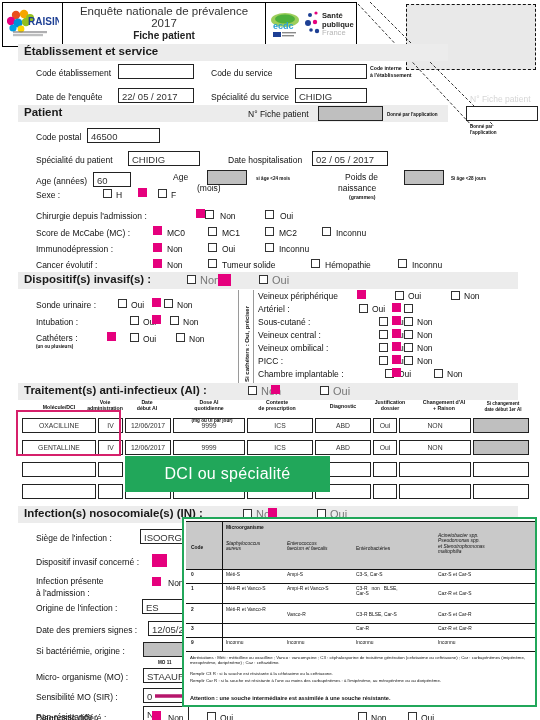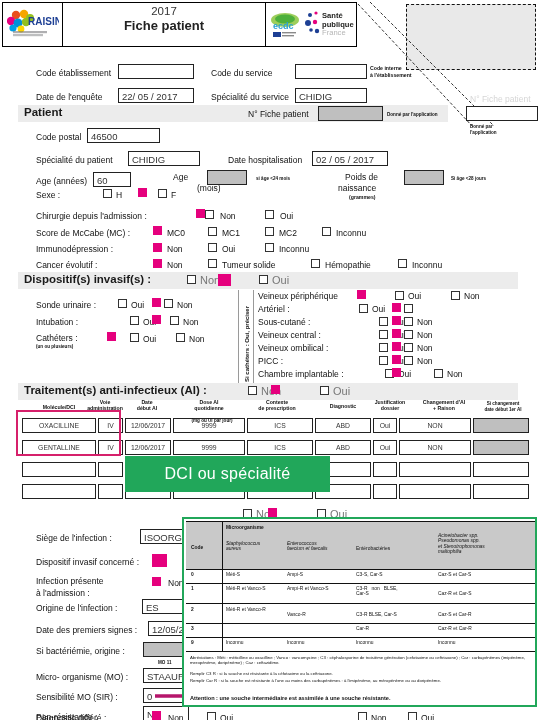--- a/index.html
+++ b/index.html
@@ -13,21 +13,21 @@
   }
   .page { position:absolute; inset:0; }
 
   
   .hdr { position:absolute; left:2px; top:2px; width:355px; height:45px;
          border:1px solid #000; display:flex; align-items:stretch; background:#fff; }
   .hdr-logo { width:60px; border-right:1px solid #000; display:flex; align-items:center; justify-content:center; }
   .hdr-title { flex:1; display:flex; flex-direction:column; align-items:center; justify-content:flex-start;
                padding-top:2px; border-right:1px solid #000;}
   .hdr-title .t1 { font-size:11.5px; line-height:12px; text-align:center; color:#333; font-weight:400;}
-  .hdr-title .t2 { font-size:13px; font-weight:bold; color:#222; margin-top:1px;}
+  .hdr-title .t2 { font-size:10px; font-weight:bold; color:#222; margin-top:1px;}
   .hdr-logo2 { width:90px; display:flex; align-items:center; justify-content:center; gap:2px; }
 
   
   .callout-box { position:absolute; border:1px dashed #111; background:#e9e9e9; }
 
   
   .secbar { position:absolute; left:18px; background:#ececec; height:17px; }
   .secbar .lbl { font-size:11.5px; font-weight:bold; color:#1a1a1a; position:absolute; left:6px; top:1px; white-space:nowrap;}
 
   .lab { position:absolute; font-size:8.5px; color:#111; white-space:nowrap; }
@@ -80,20 +80,21 @@
           <circle cx="19" cy="13" r="4.2" fill="#93c01f"></circle>
           <circle cx="6" cy="19" r="3.6" fill="#009fe3"></circle>
           <circle cx="14" cy="20" r="3.4" fill="#ffd500"></circle>
         </g>
         <text x="21" y="16" font-family="Liberation Sans, sans-serif" font-size="10" font-weight="bold" fill="#1d3f94">RAISIN</text>
         <rect x="6" y="22" width="34" height="2.2" fill="#6d6e71" opacity="0.55"></rect>
         <rect x="6" y="25" width="30" height="2.2" fill="#6d6e71" opacity="0.45"></rect>
       </svg>
     </div>
     <div class="hdr-title">
+      <div class="t1">Enquête nationale de prévalence</div>
       <div class="t1">2017</div>
       <div class="t2">Fiche patient</div>
     </div>
     <div class="hdr-logo2">
       <svg width="86" height="32" viewBox="0 0 86 32">
         <ellipse cx="17" cy="11" rx="14" ry="7" fill="#8cc63f" opacity=".85"></ellipse>
         <ellipse cx="17" cy="10" rx="10" ry="4.5" fill="#3aa935" opacity=".8"></ellipse>
         <text x="5" y="20" font-family="Liberation Sans, sans-serif" font-size="9" font-weight="bold" fill="#2a9fd6">ecdc</text>
         <rect x="5" y="23" width="8" height="5" fill="#1d3f94"></rect>
         <rect x="14" y="23" width="14" height="1.4" fill="#8a8a8a"></rect>
@@ -114,20 +115,23 @@
   <div class="callout-box" style="left:406px; top:4px; width:130px; height:66px;"></div>
   <svg style="position:absolute; left:356px; top:2px;" width="184" height="132">
     <line x1="2" y1="2" x2="118" y2="126" stroke="#333" stroke-width="1" stroke-dasharray="3,2"></line>
     <line x1="14" y1="0" x2="138" y2="124" stroke="#333" stroke-width="1" stroke-dasharray="3,2"></line>
   </svg>
   <div class="lab faint" style="left:470px; top:94px; font-size:8.5px;">N° Fiche patient</div>
   <div class="fld" style="left:466px; top:106px; width:72px;"></div>
   <div class="lab tiny" style="left:470px; top:124px;">Donné par</div>
   <div class="lab tiny" style="left:470px; top:130px;">l'application</div>
 
+  <div class="secbar" style="top:44px; width:430px;">
+    <span class="lbl">Établissement et service</span>
+  </div>
 
   <div class="lab" style="left:36px; top:68px;">Code établissement</div>
   <div class="fld" style="left:118px; top:64px; width:76px;"></div>
 
   <div class="lab" style="left:211px; top:68px;">Code du service</div>
   <div class="fld" style="left:295px; top:64px; width:72px;"></div>
   <div class="lab sm" style="left:370px; top:65px;">Code interne</div>
   <div class="lab sm" style="left:370px; top:72px;">à l'établissement</div>
 
   <div class="lab" style="left:36px; top:92px;">Date de l'enquête</div>
@@ -351,20 +355,23 @@
   <div class="tcell" style="left:473px; top:484px; width:56px;"></div>
 
   <div class="lab tiny" style="left:184px; top:418px; width:56px; text-align:center; line-height:6px;">(mg ou UI par jour)</div>
 
   <div class="hl-red" style="left:16px; top:410px; width:105px; height:46px;"></div>
 
   <div class="green-cb" style="left:125px; top:456px; width:205px; height:36px;">
     <span>DCI ou spécialité</span>
   </div>
 
+  <div class="secbar" style="top:506px; width:500px;">
+    <span class="lbl">Infection(s) nosocomiale(s) (IN) :</span>
+  </div>
   <div class="cb" style="left:243px; top:509px;"></div>
   <div class="lab" style="left:256px; top:508px; font-size:11px; color:#777;">Non</div>
   <div class="cbf" style="left:268px; top:508px;"></div>
   <div class="cb" style="left:317px; top:509px;"></div>
   <div class="lab" style="left:330px; top:508px; font-size:11px; color:#777;">Oui</div>
 
   <div class="lab" style="left:36px; top:533px;">Siège de l'infection :</div>
   <div class="fld" style="left:140px; top:529px; width:70px;">ISOORG</div>
 
   <div class="lab" style="left:36px; top:557px;">Dispositif invasif concerné :</div>

